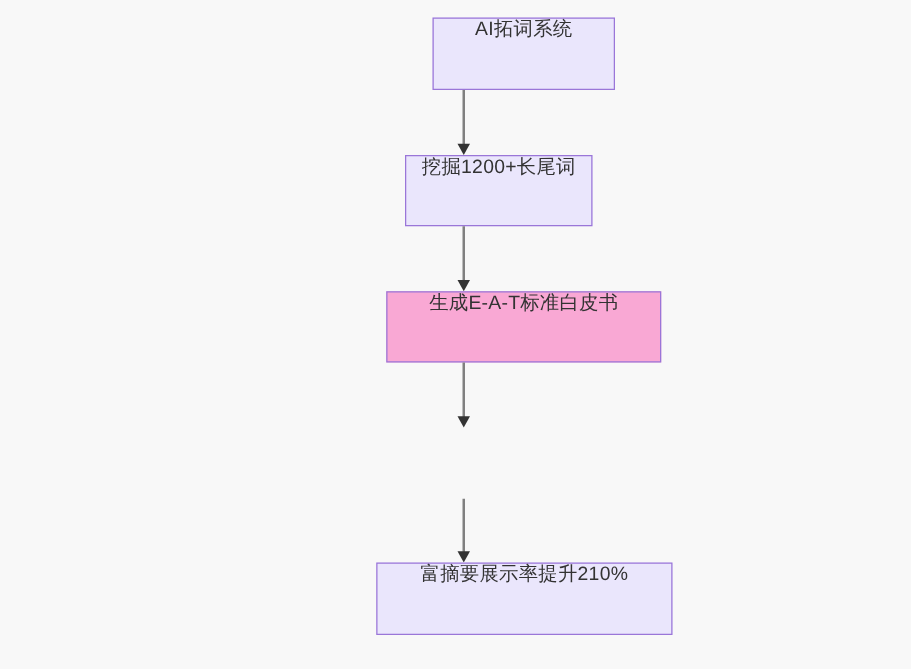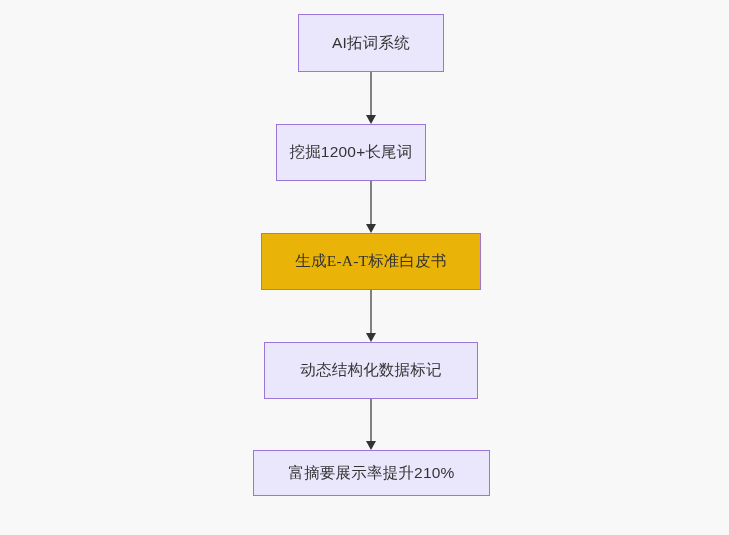--- a/index.html
+++ b/index.html
@@ -18,28 +18,29 @@
     width: 729px;
     height: 535px;
   }
   .node {
     position: absolute;
     box-sizing: border-box;
     background: #eae6fc;
     border: 1.5px solid #9a76d8;
     border-radius: 0;
     display: flex;
-    align-items: center;
+    align-items: flex-start;
     justify-content: center;
     color: #333333;
     font-size: 15.5px;
     line-height: 1.2;
     letter-spacing: 0.2px;
     white-space: nowrap;
     user-select: none;
+    margin-left: 48px;
   }
   .connector {
     position: absolute;
     pointer-events: none;
   }
   .conn-line {
     position: absolute;
     left: 50%;
     top: 0;
     width: 2px;
@@ -74,35 +75,32 @@
 
   <div class="node" style="left: 276px; top: 124px; width: 150px; height: 57px; background: rgb(234, 230, 252); border-color: rgb(154, 118, 216); color: rgb(51, 51, 51);">
     <span>挖掘1200+长尾词</span>
   </div>
 
   <div class="connector" style="left: 361px; top: 181px; width: 20px; height: 52px;">
     <div class="conn-line" style="height: 44px; background: rgb(128, 128, 128);"></div>
     <div class="conn-head" style="border-top-color: rgb(51, 51, 51);"></div>
   </div>
 
-  <div class="node" style="left: 261px; top: 233px; width: 220px; height: 57px; background: #eab308; border-color: rgb(154, 118, 216); color: rgb(51, 51, 51); font-family: Liberation Serif, serif;">
+  <div class="node" style="left: 261px; top: 233px; width: 220px; height: 57px; background: #f9a8d4; border-color: rgb(154, 118, 216); color: rgb(51, 51, 51);">
     <span>生成E-A-T标准白皮书</span>
   </div>
 
   <div class="connector" style="left: 361px; top: 290px; width: 20px; height: 52px;">
     <div class="conn-line" style="height: 44px; background: rgb(128, 128, 128);"></div>
     <div class="conn-head" style="border-top-color: rgb(51, 51, 51);"></div>
   </div>
 
-  <div class="node" style="left: 264px; top: 342px; width: 214px; height: 57px; background: rgb(234, 230, 252); border-color: rgb(154, 118, 216); color: rgb(51, 51, 51);">
-    <span>动态结构化数据标记</span>
-  </div>
 
   <div class="connector" style="left: 361px; top: 399px; width: 20px; height: 51px;">
     <div class="conn-line" style="height: 43px; background: rgb(128, 128, 128);"></div>
     <div class="conn-head" style="border-top-color: rgb(51, 51, 51);"></div>
   </div>
 
-  <div class="node" style="left: 253px; top: 450px; width: 237px; height: 46px; background: rgb(234, 230, 252); border-color: rgb(154, 118, 216); color: rgb(51, 51, 51);">
+  <div class="node" style="left: 253px; top: 450px; width: 237px; height: 58px; background: rgb(234, 230, 252); border-color: rgb(154, 118, 216); color: rgb(51, 51, 51);">
     <span>富摘要展示率提升210%</span>
   </div>
 
 </div>
 
 </body></html>

